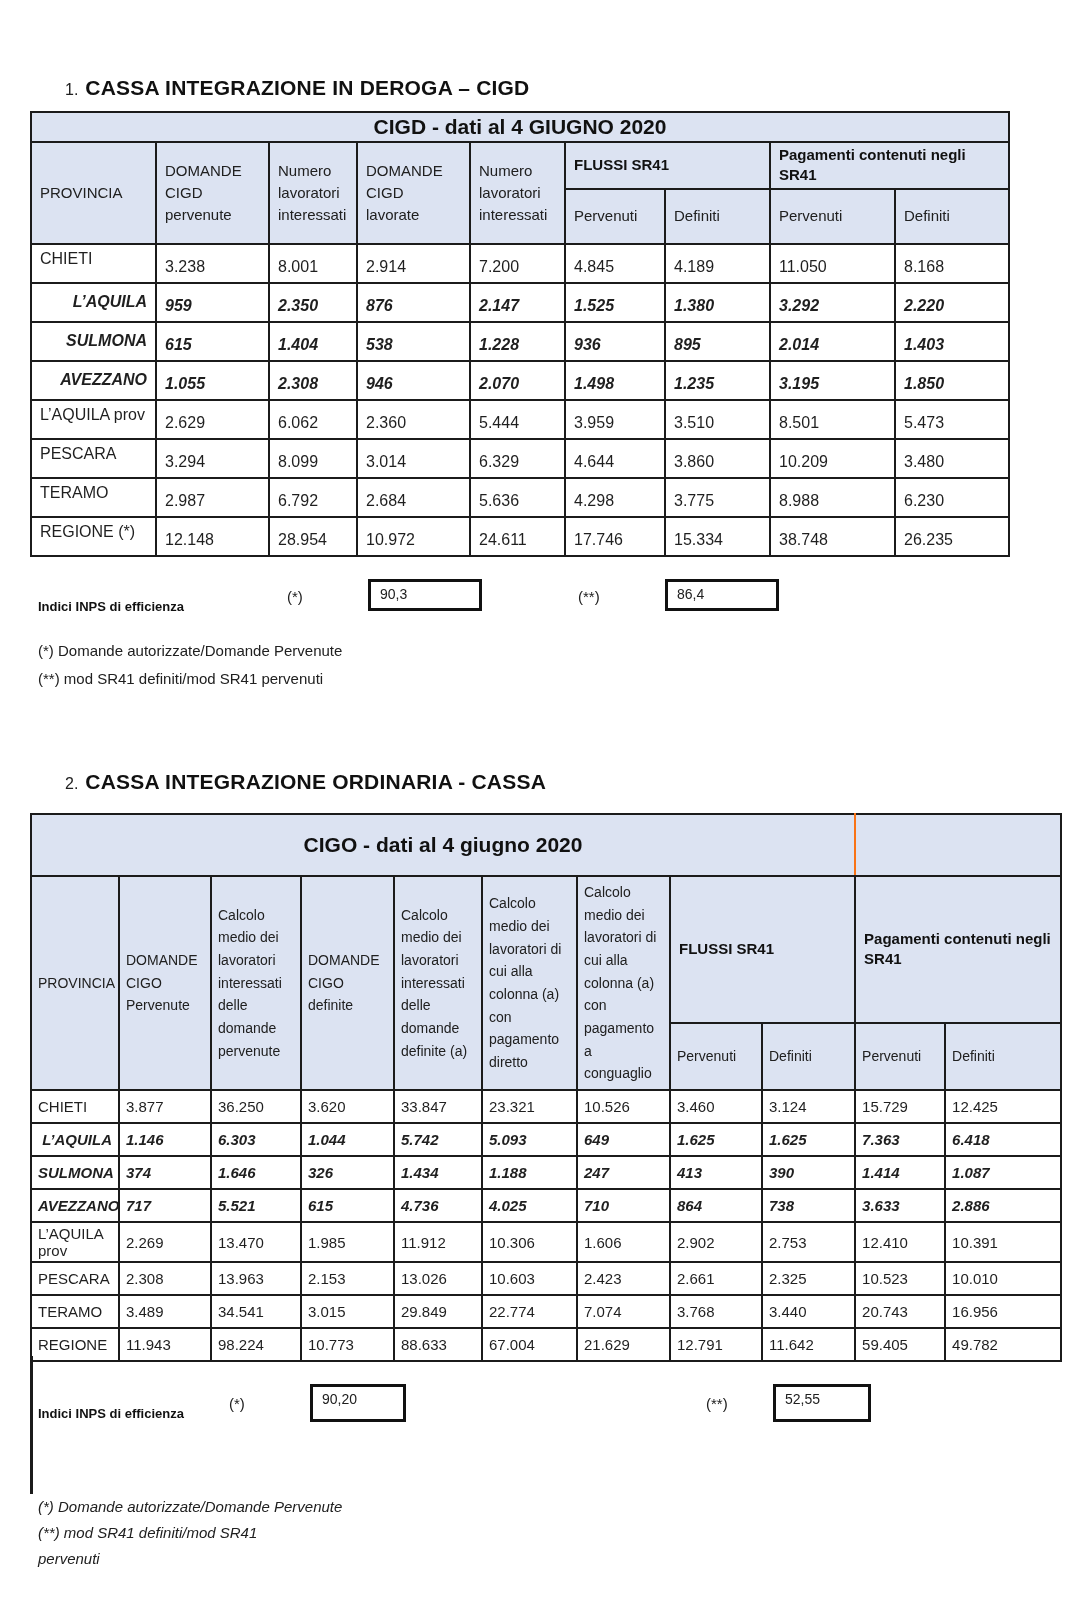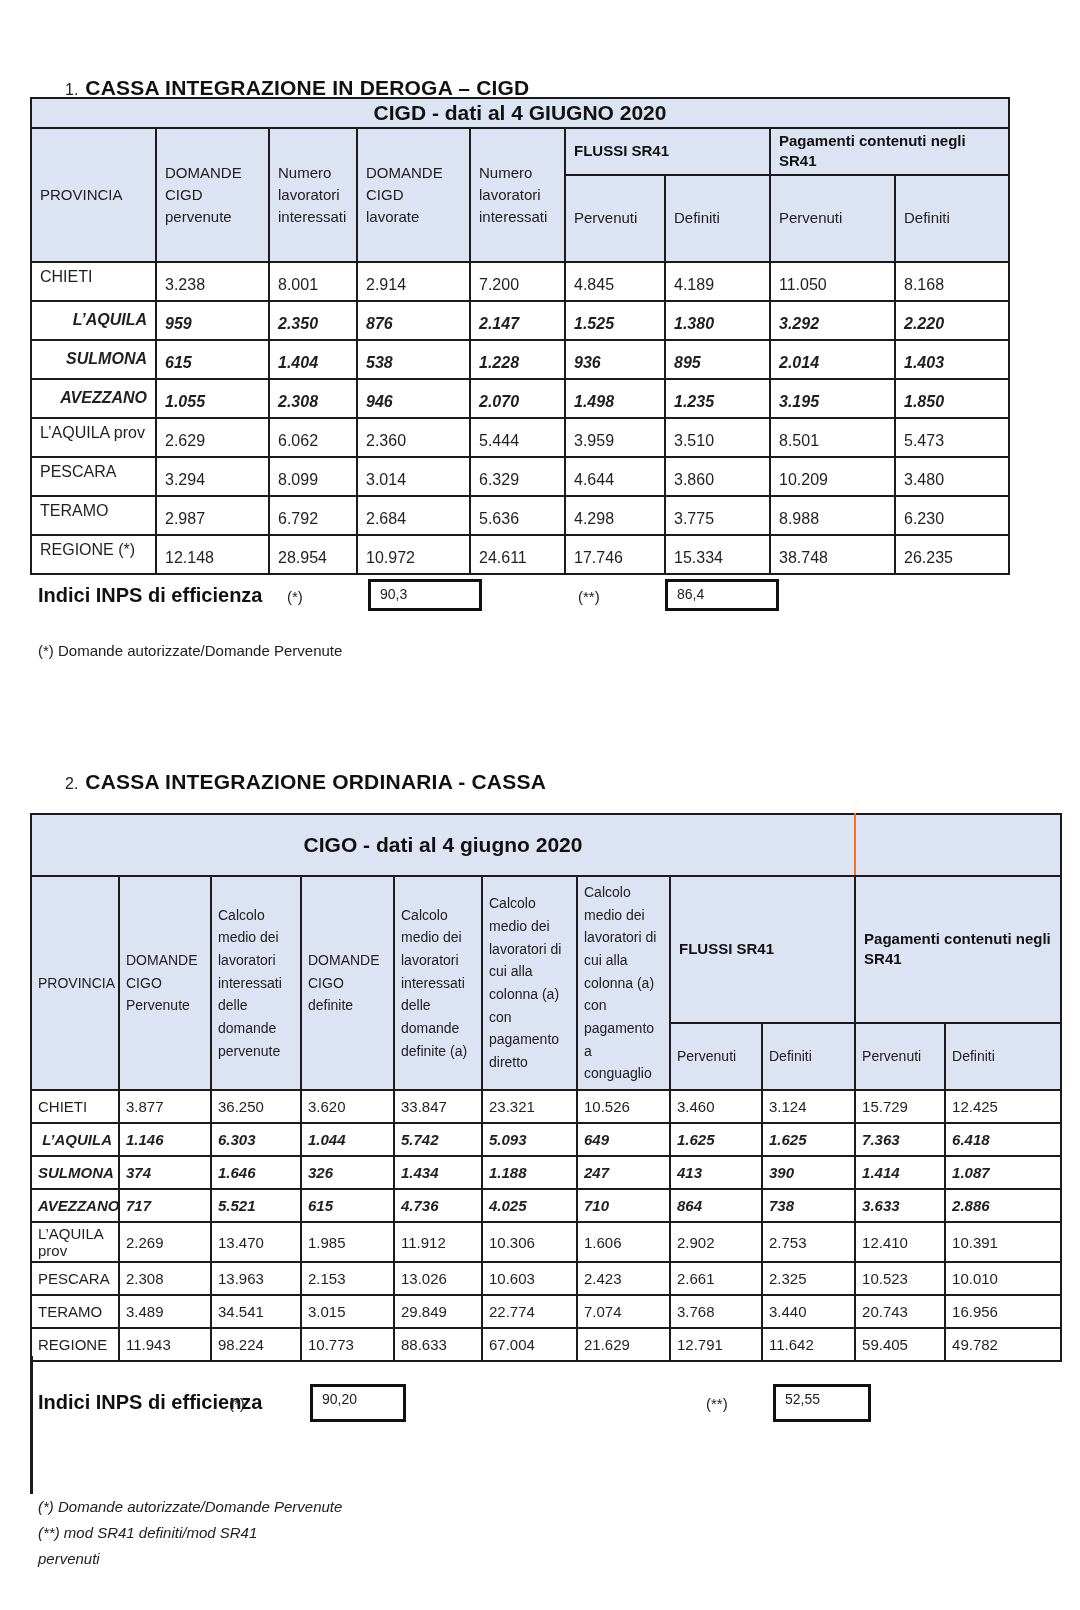--- a/index.html
+++ b/index.html
@@ -13,24 +13,24 @@
   .sec-heading .txt{font-size:21px;font-weight:700;color:#111;letter-spacing:.2px;text-align:center;}
 
   
   table{border-collapse:collapse;table-layout:fixed;}
   td{border:2px solid #1b1b1b;overflow:hidden;}
   .t-title{
     background:#dce3f2;text-align:center;font-size:21px;font-weight:700;color:#111;
     padding:2px 4px;
   }
   .hdr{background:#dce3f2;font-size:15px;color:#202020;vertical-align:middle;
-       padding:16px 8px;line-height:1.45;}
+       padding:0 8px;line-height:1.45;}
   .grp{background:#dce3f2;font-size:15px;font-weight:700;color:#111;
        vertical-align:middle;padding:2px 8px;line-height:1.35;}
-  #table1{position:absolute;top:97px;left:30px;width:978px;border-radius:20px;}
+  #table1{position:absolute;top:111px;left:30px;width:978px;border-radius:20px;}
   #table1 .row-title{height:30px;}
   #table1 .row-grp td{height:26px;}
   #table1 .row-sub td{height:53px;}
   #table1 tbody tr{height:39px;}
   #table1 td.prov{font-size:16px;padding:5px 8px 2px;vertical-align:top;}
   #table1 td.num{font-size:16px;padding:2px 8px 6px;vertical-align:bottom;}
   #table1 tr.sub td.prov{vertical-align:middle;padding-top:2px;}
 
   #table2{position:absolute;top:813px;left:30px;width:1030px;}
   #table2 .row-title td{height:56px;}
@@ -42,21 +42,21 @@
   .t2-title-empty{background:#dce3f2;border-left:2px solid #a9b3c9;}
   #table2 .t-title{border-right:2px solid #f97316;}
 
   tr.sub td{font-style:italic;font-weight:bold;}
   tr.sub td.prov{text-align:right;}
 
   
   .indici{position:absolute;left:38px;height:44px;}
   #indici1{top:579px;}
   #indici2{top:1386px;}
-  .indici .lbl{position:absolute;top:5px;left:0;font-size:20px;font-weight:700;color:#111;white-space:nowrap;}
+  .indici .lbl{position:absolute;top:20px;left:0;font-size:13px;font-weight:700;color:#111;white-space:nowrap;}
   .indici .mark{position:absolute;top:9px;font-size:15px;color:#202020;}
   .valbox{position:absolute;border:3px solid #111;background:#fff;}
   .valbox span{display:block;padding:4px 9px;font-size:14px;color:#202020;}
   #indici1 .mark1{left:249px;}
   #indici1 .box1{left:330px;top:0;width:108px;height:26px;}
   #indici1 .mark2{left:540px;}
   #indici1 .box2{left:627px;top:0;width:108px;height:26px;}
   #indici2 .mark1{left:191px;}
   #indici2 .box1{left:272px;top:-2px;width:90px;height:32px;}
   #indici2 .mark2{left:668px;}
@@ -208,20 +208,21 @@
     <span>90,3</span>
   </div>
   <span class="mark mark2">(**)</span>
   <div class="valbox box2">
     <span>86,4</span>
   </div>
 </div>
 
 <div id="fn1" class="footnotes">
   <div>(*) Domande autorizzate/Domande Pervenute</div>
+  <div>(**) mod SR41 definiti/mod SR41 pervenuti</div>
 </div>
 
 <div class="sec-heading" style="top:770px;left:65px;">
   <span class="num">2.</span><span class="txt">CASSA INTEGRAZIONE ORDINARIA - CASSA</span>
 </div>
 
 <table id="table2">
   <colgroup>
     <col style="width:88px">
       <col style="width:92px">

